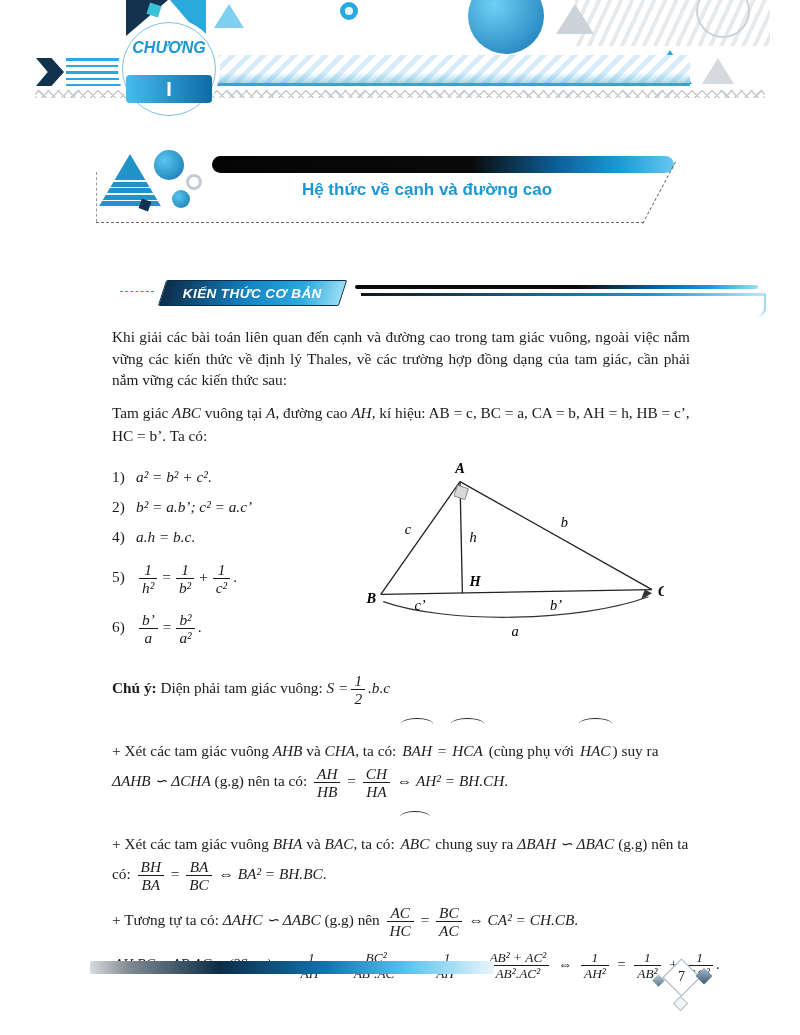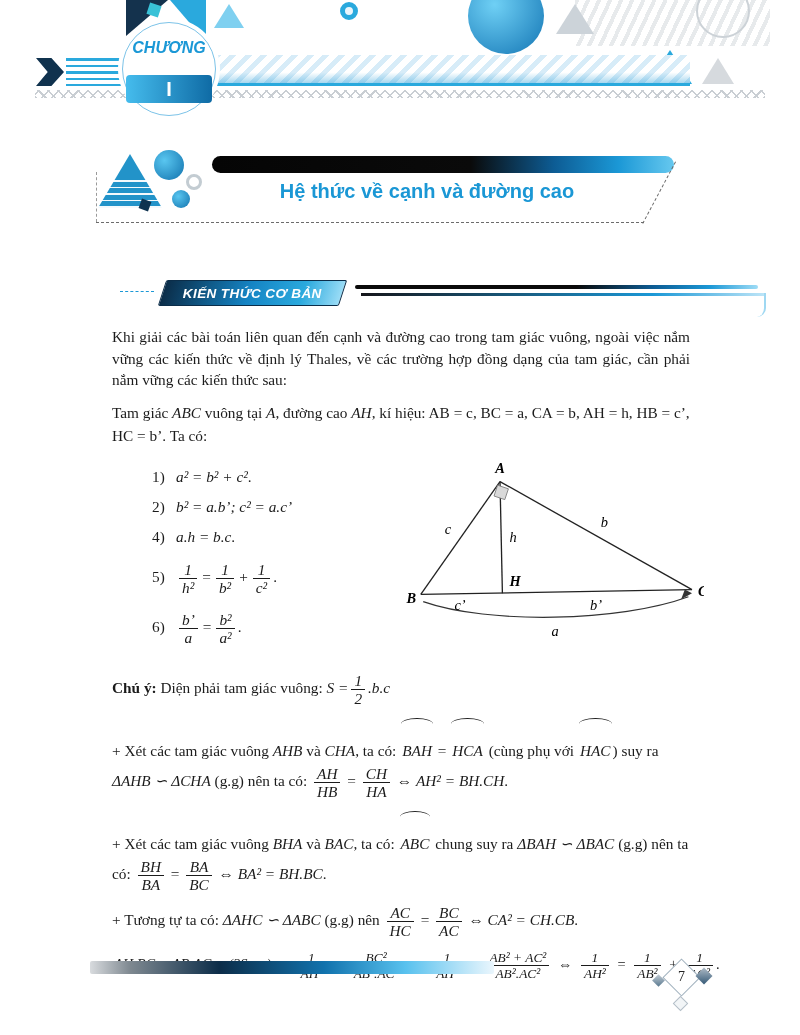--- a/index.html
+++ b/index.html
@@ -56,21 +56,21 @@
   .b-tri { left:98px; top:8px; width:0; height:0; border-bottom:54px solid #2293c9; border-left:32px solid transparent; border-right:32px solid transparent; }
   .b-tri-stripes { left:92px; top:30px; width:78px; height:32px;
     background:repeating-linear-gradient(0deg, rgba(255,255,255,.95) 0 1.5px, transparent 1.5px 6.5px); }
   .b-circ1 { left:154px; top:4px; width:30px; height:30px; border-radius:50%; background:radial-gradient(circle at 35% 35%, #59c6f0, #1172ad); }
   .b-circ2 { left:172px; top:44px; width:18px; height:18px; border-radius:50%; background:radial-gradient(circle at 35% 35%, #59c6f0, #1172ad); }
   .b-sq   { left:140px; top:54px; width:10px; height:10px; background:#0f3350; transform:rotate(20deg); }
   .b-ring { left:186px; top:28px; width:16px; height:16px; border:3px solid #c3ccd2; border-radius:50%; }
   .banner-bar { left:212px; top:10px; width:462px; height:17px; border-radius:9px;
     background:linear-gradient(90deg,#050505 0%,#0a0a0a 56%,#0d5c94 74%,#1b98d6 88%,#66c8ef 100%); }
   .banner-panel { position:absolute; left:212px; top:34px; width:430px; text-align:center; z-index:2; }
-  .banner-title { font-family:"Liberation Sans", sans-serif; font-weight:bold; font-size:20px; color:#1a97d5; }
+  .banner-title { font-family:"Liberation Sans", sans-serif; font-weight:bold; font-size:17px; color:#1a97d5; }
   .b-dash-bottom { left:96px; top:76px; width:548px; border-top:1.6px dashed #6b6b6b; }
   .b-dash-right { left:676px; top:16px; width:70px; border-top:1.6px dashed #6b6b6b; transform:rotate(118deg); transform-origin:left top; }
   .b-dash-left { left:96px; top:26px; height:50px; border-left:1.6px dashed #9a9a9a; }
 
   
   .badge-row { display:flex; align-items:flex-start; margin-top:52px; padding:0 34px 0 120px; height:34px; }
   .dash-pre { width:34px; border-top:1.6px dashed #1b98d6; margin-top:11px; margin-right:8px; flex-shrink:0; }
   .badge { transform:skewX(-18deg); background:linear-gradient(90deg,#0b2d49,#1584c4 48%,#2aa9dd 78%,#9adcf6);
     border:1px solid #0b2d49; padding:3px 20px; border-radius:2px; flex-shrink:0; }
   .badge-txt { display:inline-block; transform:skewX(18deg); color:#fff; font-family:"Liberation Sans", sans-serif;
@@ -90,21 +90,21 @@
   .mi { font-style:italic; }
   .frac { display:inline-block; vertical-align:middle; text-align:center; font-style:italic; line-height:1.12; margin:0 3px; }
   .frac .fn { display:block; border-bottom:1.2px solid #1b1b1b; padding:0 3px; }
   .frac .fd { display:block; padding:0 3px; }
   .ang { font-style:italic; position:relative; display:inline-block; padding:20px 2px 0; }
   .ang::before { content:""; position:absolute; left:1px; right:1px; top:0; height:5px;
     border-top:1.4px solid #222; border-radius:50% 50% 0 0 / 100% 100% 0 0; }
   .op { margin:0 2px; }
 
   .fd-row { display:flex; margin-top:8px; }
-  .formulas { width:238px; flex-shrink:0;margin-left:40px; }
+  .formulas { width:238px; flex-shrink:0; }
   .frow { margin:12px 0; }
   .frow.tall { margin:15px 0; }
   .flabel { display:inline-block; width:24px; }
   .diagram { flex:1; padding:4px 0 0 14px; }
 
   .note { margin:10px 0 0; }
   .note-label { font-weight:bold; }
   .proof-heading { margin:14px 0 4px; font-weight:bold; color:#1565ae; font-size:15.5px; }
   .proof { margin:11px 0; line-height:1.75; }
   .eq { margin:6px 0 0 2px; white-space:nowrap; font-size:14.4px; }

